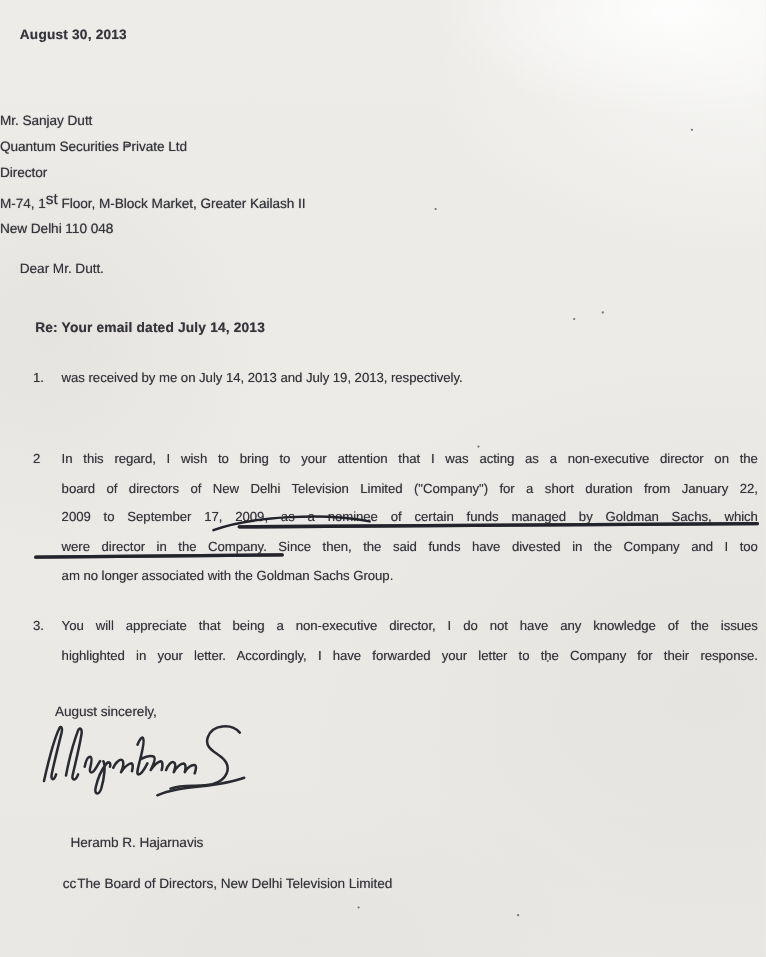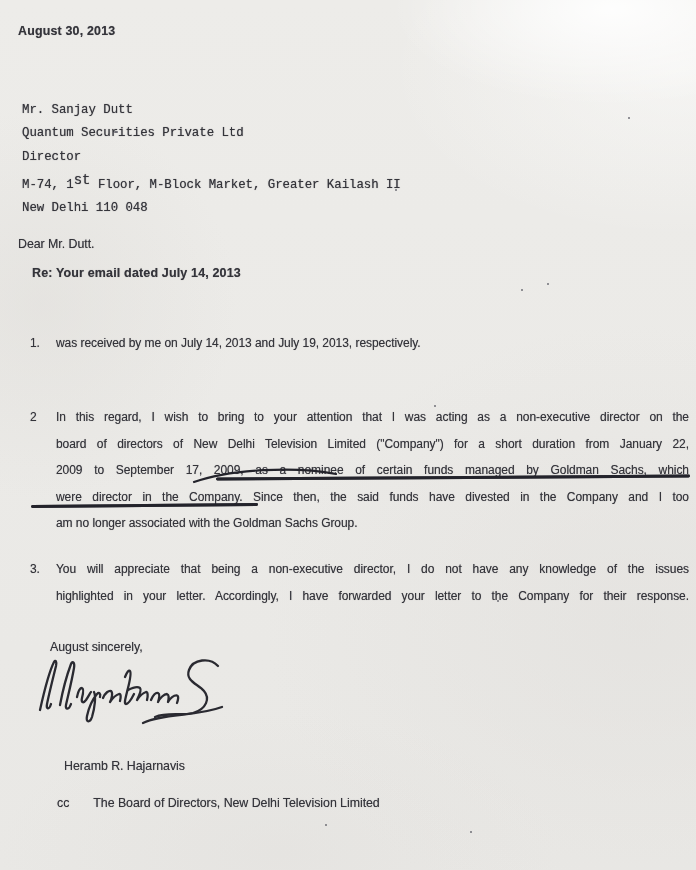--- a/index.html
+++ b/index.html
@@ -12,38 +12,38 @@
       radial-gradient(ellipse 340px 150px at 88% 1%, rgba(255,255,255,0.9), rgba(255,255,255,0) 65%),
       radial-gradient(ellipse 420px 240px at 98% 8%, rgba(252,252,251,0.55), rgba(252,252,251,0) 70%),
       radial-gradient(ellipse 300px 300px at 6% 35%, rgba(221,219,215,0.45), rgba(221,219,215,0) 65%),
       radial-gradient(ellipse 520px 420px at 92% 72%, rgba(224,222,219,0.5), rgba(224,222,219,0) 72%),
       radial-gradient(ellipse 400px 200px at 40% 98%, rgba(225,223,220,0.45), rgba(225,223,220,0) 70%),
       linear-gradient(180deg, #edecE9, #e9e8e5);
   }
   .abs { position:absolute; }
   .txt { text-shadow:0 0 0.7px rgba(46,46,54,0.55); letter-spacing:-0.05px; }
   .date { left:18px; top:24px; font-size:12.4px; font-weight:bold; letter-spacing:0.2px; }
-  .recipient { left:22px; top:99px; font-size:12.4px; line-height:23.3px;
-               text-shadow:0 0 0.9px rgba(42,42,50,0.65);font-family:Liberation Mono, monospace; }
+  .recipient { left:0; top:99px; font-size:12.4px; line-height:23.3px;
+               text-shadow:0 0 0.9px rgba(42,42,50,0.65); }
   .recipient sup { font-size:14px; vertical-align:4px; letter-spacing:0; }
   .salutation { left:18px; top:237px; font-size:12.4px; }
-  .subject { left:18px; top:266px; font-size:12.5px; font-weight:bold; letter-spacing:0.15px;padding-left:14px; }
+  .subject { left:18px; top:291px; font-size:12.5px; font-weight:bold; letter-spacing:0.15px;padding-left:14px; }
   .para { position:absolute; left:30px; width:659px; font-size:12px; }
   #para1 { top:330px; }
   #para2 { top:404px; }
   #para3 { top:556px; }
   .pnum { position:absolute; left:0; top:0; line-height:26.6px; }
   .plines { margin-left:26px; }
   .pline { line-height:26.6px; height:26.6px; overflow:visible; }
   .just { text-align:justify; text-align-last:justify; }
   .closing { left:50px; top:640px; font-size:12.4px; }
   .signature-svg { left:30px; top:652px; }
   .signame { left:64px; top:738px; font-size:12.4px;margin-top:21px; }
   .ccline { left:57px; top:796px; font-size:12.4px; }
-  .ccline .cctext { margin-left:24px; }
+  .ccline .cctext { margin-left:1px; }
   
   .hand-underline { position:absolute; background:#23232b; border-radius:2px;
                     box-shadow:0 0 0.6px rgba(35,35,43,0.7); }
   .ul-a { left:216px; top:476px; width:474px; height:2.6px; transform:rotate(-0.35deg); }
   .ul-c { left:31px; top:503.5px; width:227px; height:3px; transform:rotate(-0.5deg); }
   .arc-b { left:190px; top:465px; }
   
   .speck { position:absolute; background:#53535c; border-radius:50%; opacity:0.8; }
 </style>
 </head>

